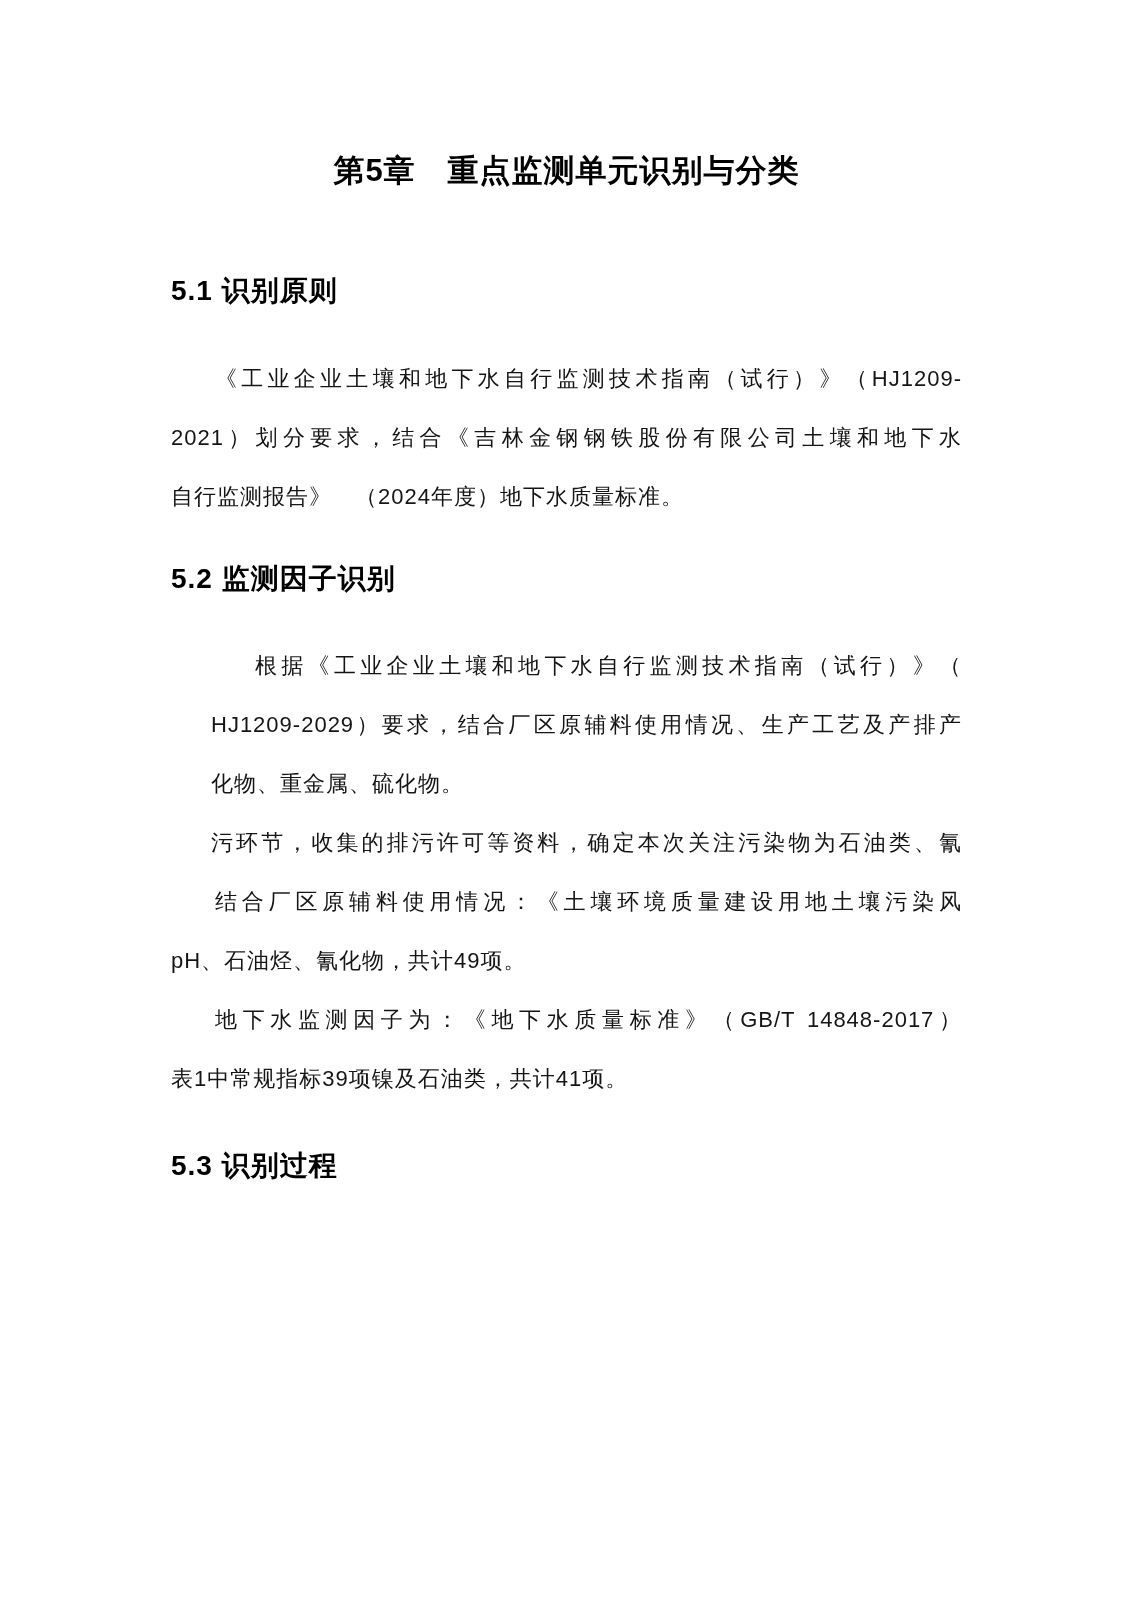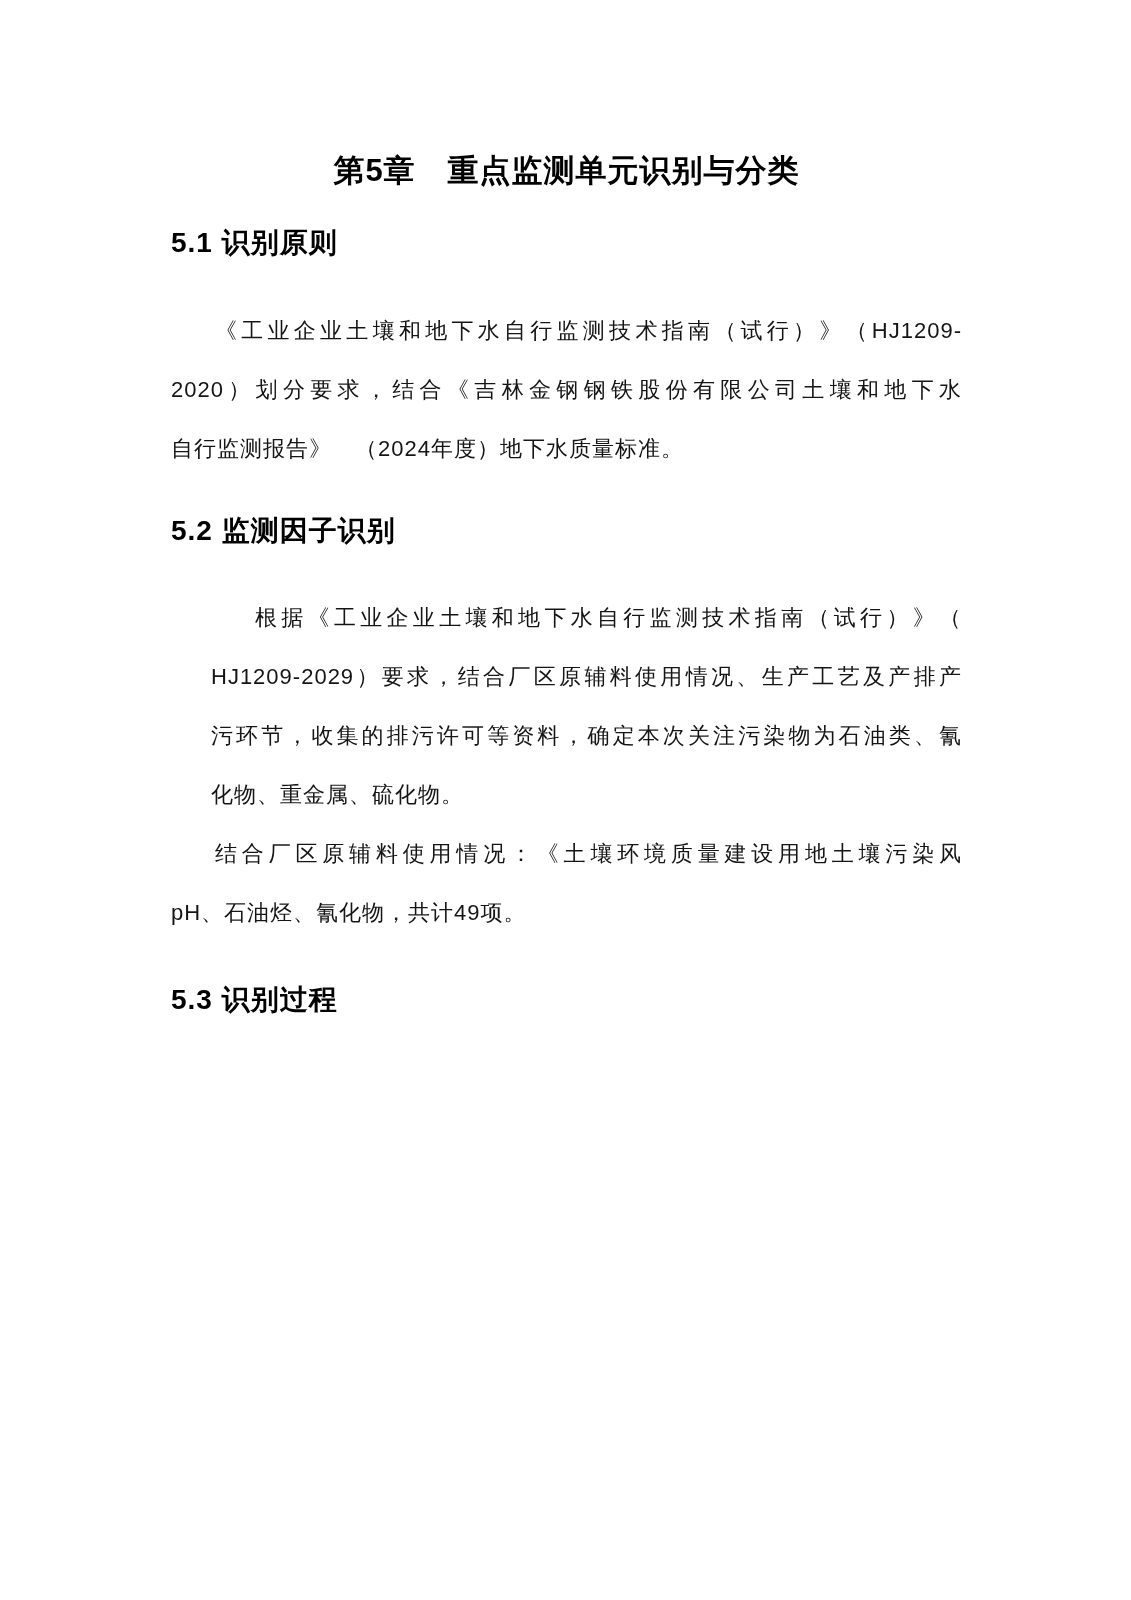--- a/index.html
+++ b/index.html
@@ -30,21 +30,21 @@
     letter-spacing: 1px;
   }
   .heading {
     margin: 0;
     font-size: 28px;
     line-height: 36px;
     font-weight: bold;
     color: #000000;
     letter-spacing: 1px;
   }
-  .h51 { margin-top: 32px; }
+  .h51 { margin-top: 80px; }
   .h52 { margin-top: 35px; }
   .h53 { margin-top: 40px; }
   .para { margin: 0; }
   .p-first   { margin-top: 40px; }
   .p-s2      { margin-top: 39px; margin-left: 40px; }
   .ln {
     font-size: 22px;
     line-height: 59px;
     letter-spacing: 1px;
     color: #151515;
@@ -60,36 +60,40 @@
 
 <div class="page">
   <div class="content">
 
     <h1 class="title">第5章　重点监测单元识别与分类</h1>
 
     <section>
       <h2 class="heading h51">5.1 识别原则</h2>
       <div class="para p-first">
         <div class="ln fl j">《工业企业土壤和地下水自行监测技术指南（试行）》（HJ1209-</div>
-        <div class="ln j">2020）划分要求，结合《吉林金钢钢铁股份有限公司土壤和地下水</div>
+        <div class="ln j">2021）划分要求，结合《吉林金钢钢铁股份有限公司土壤和地下水</div>
         <div class="ln">自行监测报告》　（2024年度）地下水质量标准。</div>
       </div>
     </section>
 
     <section>
       <h2 class="heading h52">5.2 监测因子识别</h2>
       <div class="para p-s2">
         <div class="ln fl j">根据《工业企业土壤和地下水自行监测技术指南（试行）》（</div>
         <div class="ln j">HJ1209-2029）要求，结合厂区原辅料使用情况、生产工艺及产排产</div>
+        <div class="ln">化物、重金属、硫化物。</div>
         <div class="ln j">污环节，收集的排污许可等资料，确定本次关注污染物为石油类、氰</div>
-        <div class="ln">化物、重金属、硫化物。</div>
       </div>
       <div class="para">
         <div class="ln fl j">结合厂区原辅料使用情况：《土壤环境质量建设用地土壤污染风</div>
         <div class="ln">pH、石油烃、氰化物，共计49项。</div>
+      </div>
+      <div class="para">
+        <div class="ln fl j">地下水监测因子为：《地下水质量标准》（GB/T 14848-2017）</div>
+        <div class="ln">表1中常规指标39项镍及石油类，共计41项。</div>
       </div>
     </section>
 
     <section>
       <h2 class="heading h53">5.3 识别过程</h2>
 
     </section>
 
   </div>
 </div>

